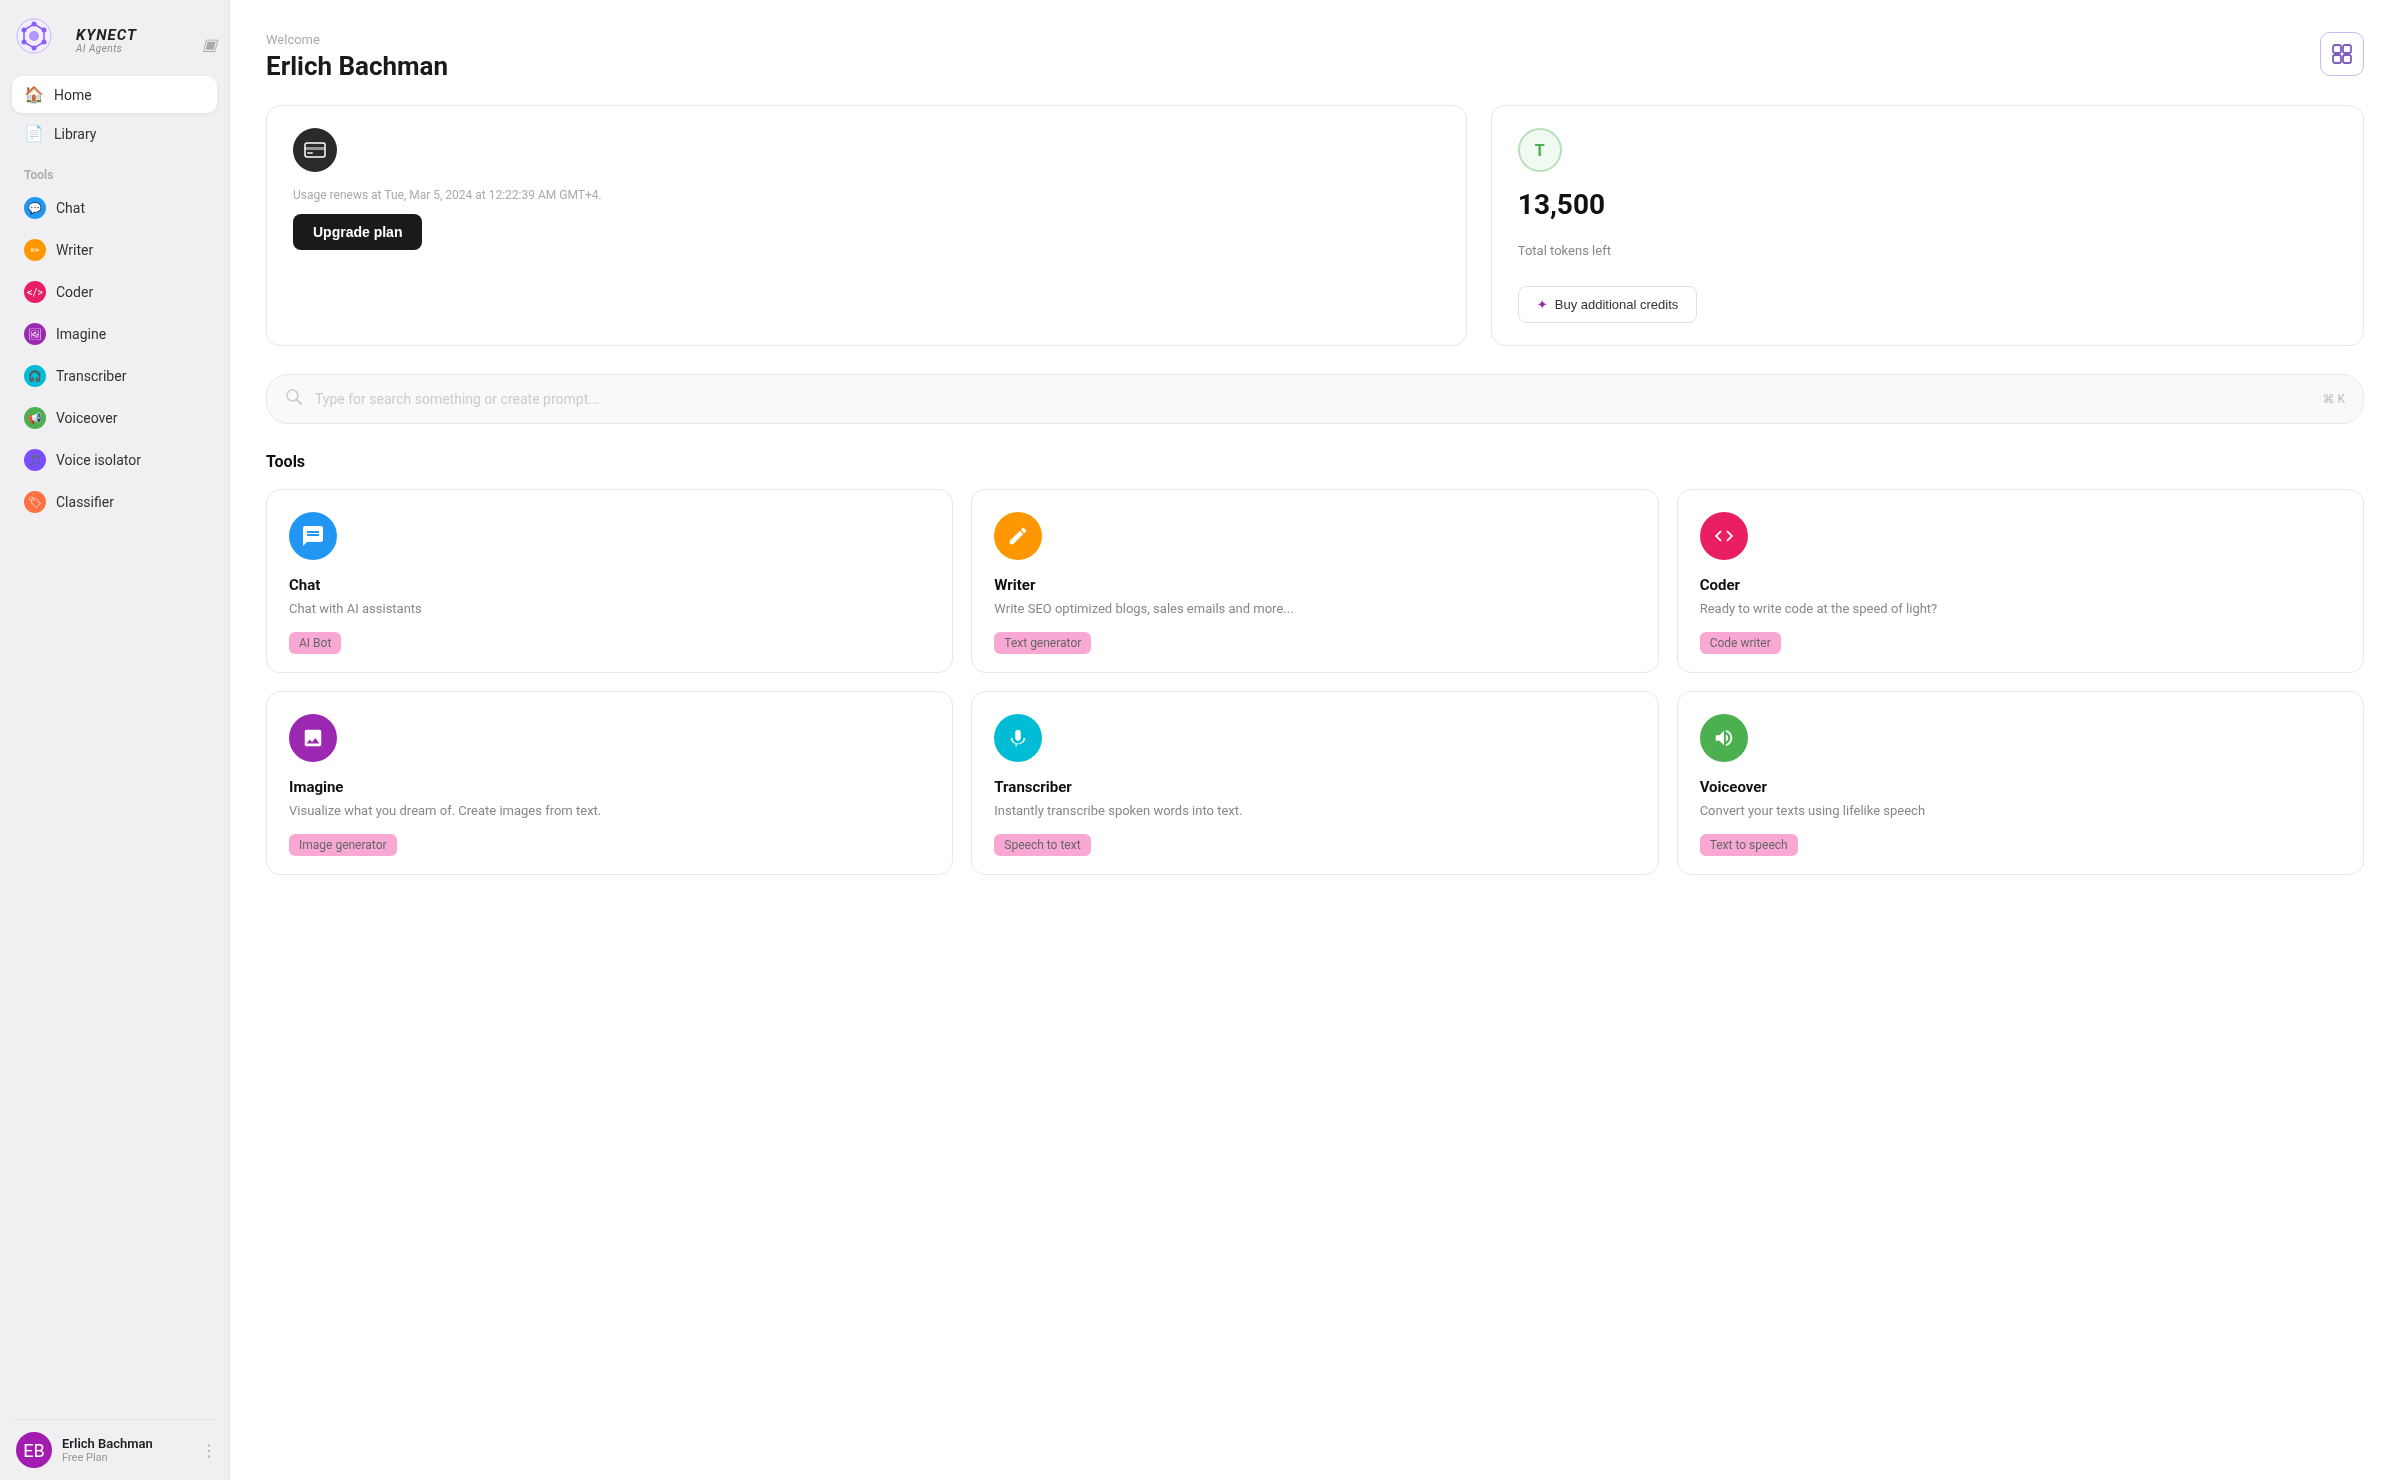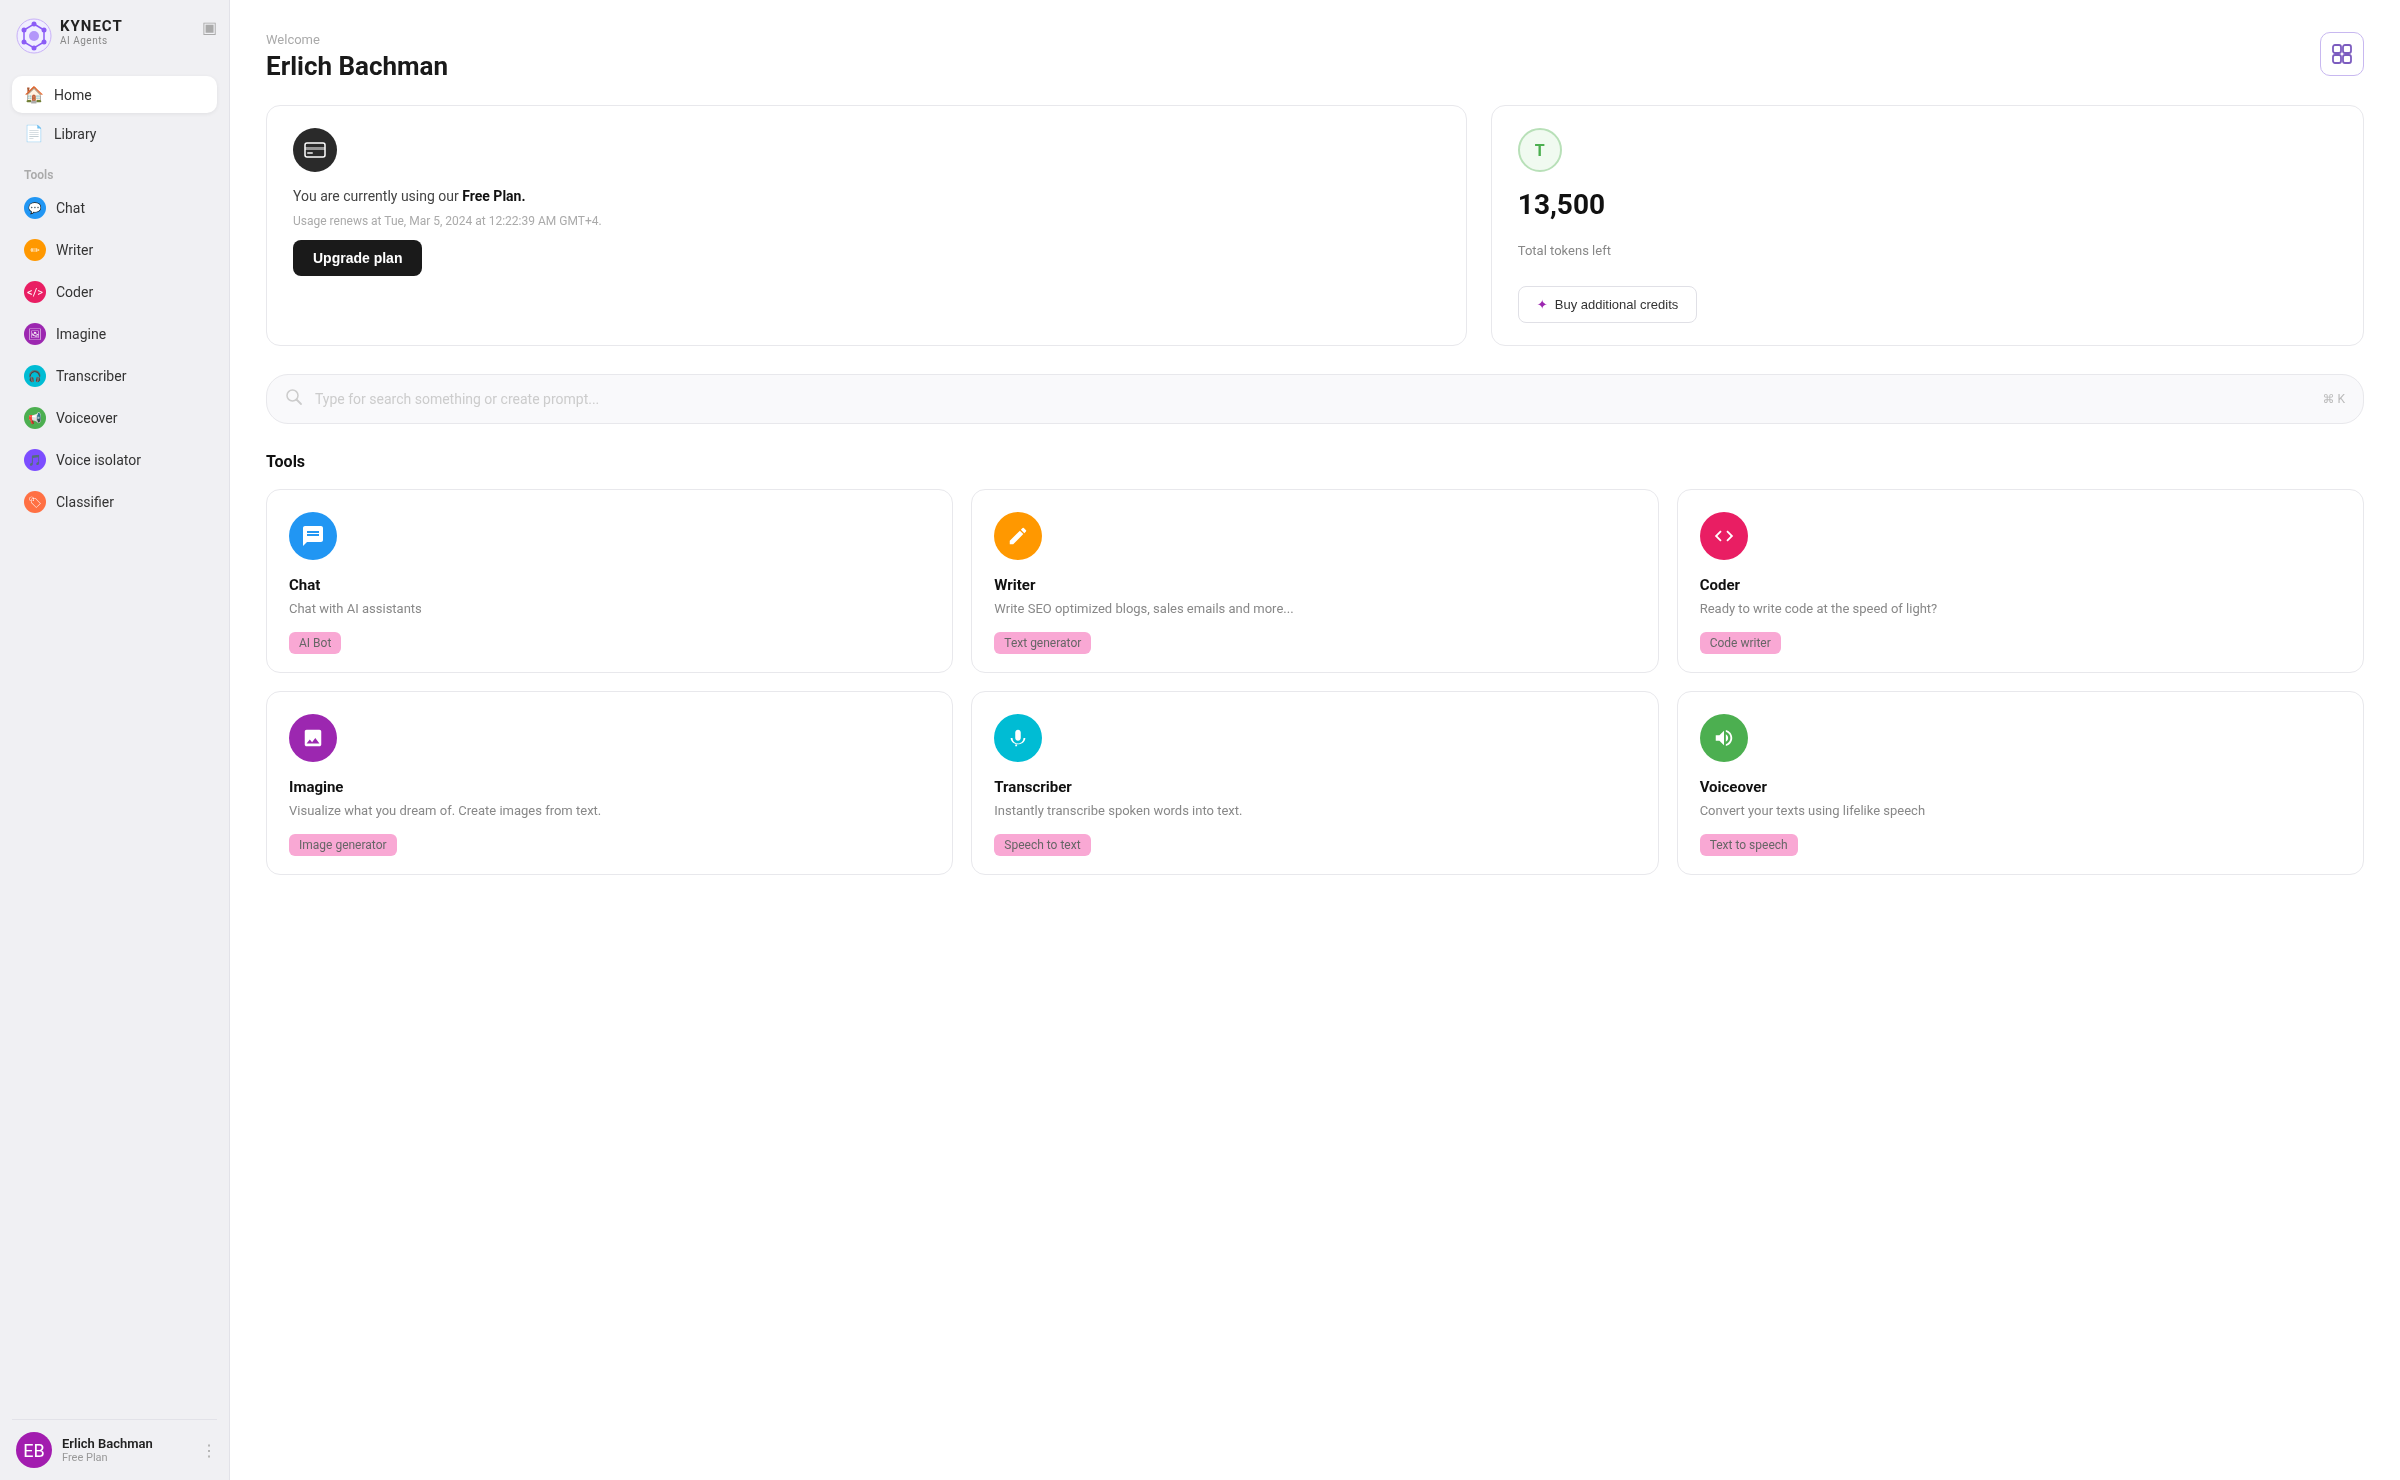--- a/index.html
+++ b/index.html
@@ -20,24 +20,25 @@
       background: #f0f0f3;
       display: flex;
       flex-direction: column;
       padding: 18px 12px 12px;
       border-right: 1px solid #e2e2e8;
       height: 100vh;
       overflow-y: auto;
     }
     .sidebar-logo {
       display: flex;
-      align-items: flex-start;
-      gap: 8px;
+      align-items: flex-end;
+      gap: 24px;
       margin-bottom: 22px;
       padding-left: 4px;
+      font-style: italic;
     }
     .logo-icon {
       width: 36px;
       height: 36px;
     }
     .logo-text {
       display: flex;
       flex-direction: column;
       line-height: 1.1;
     }
@@ -386,23 +387,20 @@
 
     <div class="info-card info-card-left">
       <div class="card-icon-circle">
 
         <svg width="22" height="16" viewBox="0 0 22 16" fill="none">
           <rect x="1" y="1" width="20" height="14" rx="2" stroke="#fff" stroke-width="1.5" fill="none"></rect>
           <rect x="1" y="5" width="20" height="3" fill="#fff" opacity="0.5"></rect>
           <rect x="3" y="10" width="6" height="2" rx="1" fill="#fff" opacity="0.7"></rect>
         </svg>
       </div>
-      <div class="plan-text">
-        <span>You are currently using our</span> <strong>Free Plan.</strong>
-      </div>
       <div class="renew-text">Usage renews at Tue, Mar 5, 2024 at 12:22:39 AM GMT+4.</div>
       <button class="upgrade-btn">Upgrade plan</button>
     </div>
 
     <div class="info-card info-card-right">
       <div class="card-icon-circle green">
         <span style="font-size:16px;font-weight:700;color:#4caf50;">T</span>
       </div>
       <div class="tokens-number">13,500</div>
       <div class="tokens-label">Total tokens left</div>

